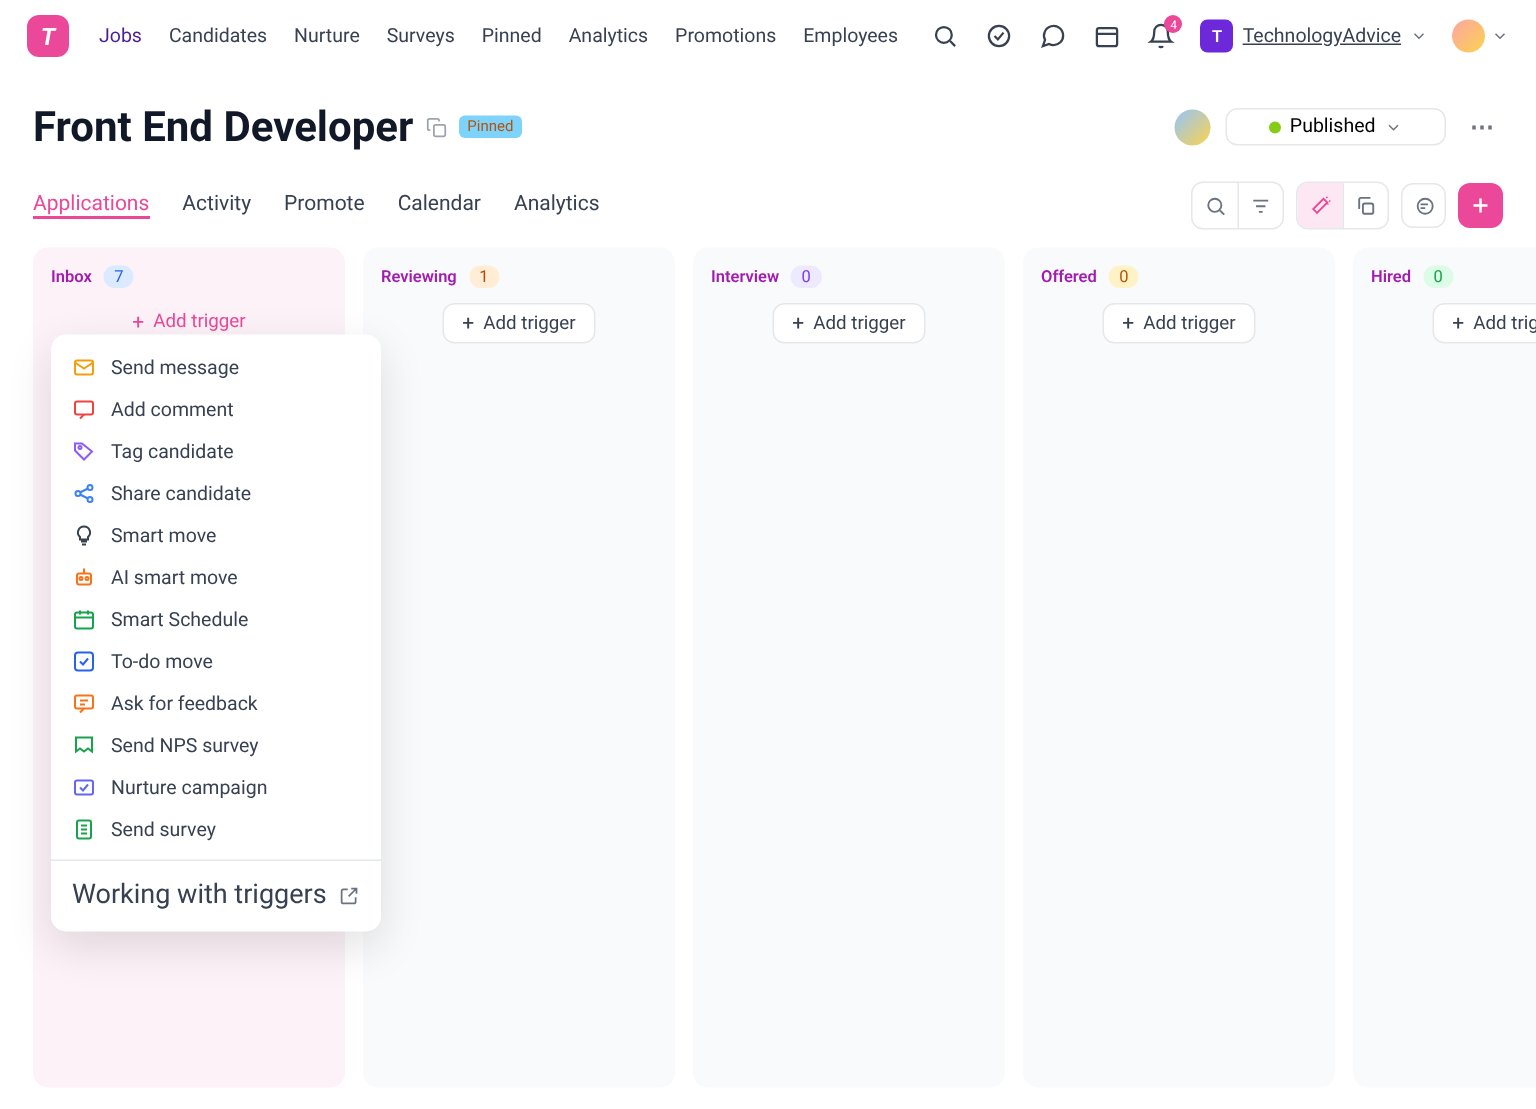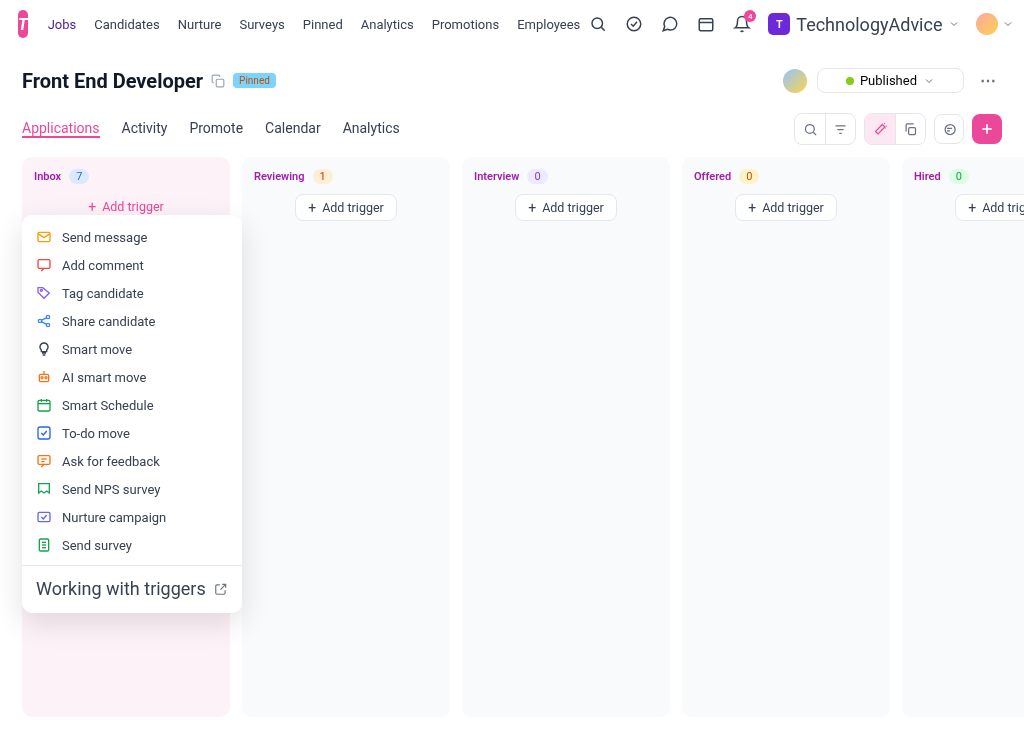--- a/index.html
+++ b/index.html
@@ -9,27 +9,27 @@
     .logo { width: 28px; height: 28px; background: #ec4899; border-radius: 8px; display: flex; align-items: center; justify-content: center; color: #fff; font-weight: bold; font-size: 16px; font-style: italic; }
     .nav-links { display: flex; gap: 18px; margin-left: 12px; }
     .nav-link { font-size: 13px; color: #374151; cursor: pointer; }
     .nav-link.active { color: #4c1d95; }
     .topbar-right { margin-left: auto; display: flex; align-items: center; gap: 16px; }
     .icon-btn { width: 20px; height: 20px; display: flex; align-items: center; justify-content: center; cursor: pointer; color: #374151; }
     .bell-wrap { position: relative; }
     .bell-badge { position: absolute; top: -4px; right: -4px; background: #ec4899; color: #fff; font-size: 8px; width: 12px; height: 12px; border-radius: 50%; display: flex; align-items: center; justify-content: center; }
     .workspace-badge { width: 22px; height: 22px; background: #6d28d9; color: #fff; border-radius: 5px; display: flex; align-items: center; justify-content: center; font-size: 11px; font-weight: 600; }
     .workspace { display: flex; align-items: center; gap: 6px; cursor: pointer; }
-    .workspace-name { font-size: 18px; color: #374151; }
+    .workspace-name { font-size: 13px; color: #374151; text-decoration: underline; }
     .avatar-sm { width: 22px; height: 22px; border-radius: 50%; background: linear-gradient(135deg,#fca5a5,#fcd34d); }
     .avatar-group { display: flex; align-items: center; gap: 4px; cursor: pointer; }
     
     .page-header { padding: 20px 22px 0; }
     .title-row { display: flex; align-items: center; gap: 8px; }
-    .page-title { font-size: 20px; font-weight: 700; color: #111827; }
+    .page-title { font-size: 28px; font-weight: 700; color: #111827; }
     .copy-icon { color: #9ca3af; }
     .pinned-badge { background: #7dd3fc; color: #b45309; font-size: 10px; padding: 2px 6px; border-radius: 4px; font-weight: 400; }
     .header-right { margin-left: auto; display: flex; align-items: center; gap: 10px; }
     .avatar-xs { width: 24px; height: 24px; border-radius: 50%; background: linear-gradient(135deg,#93c5fd,#fcd34d); }
     .publish-pill { display: flex; align-items: center; gap: 6px; border: 1px solid #e5e7eb; border-radius: 8px; padding: 4px 28px; font-size: 13px; cursor: pointer; }
     .status-dot { width: 8px; height: 8px; background: #84cc16; border-radius: 50%; }
     .more-btn { color: #6b7280; cursor: pointer; padding: 0 6px; font-weight: bold; }
 
     .subnav-row { display: flex; align-items: center; margin-top: 20px; padding: 0 22px; border-bottom: 0px solid transparent; }
     .tabs { display: flex; gap: 22px; }
@@ -51,21 +51,21 @@
     .col-count { font-size: 11px; padding: 1px 7px; border-radius: 9px; }
     .count-blue { background: #dbeafe; color: #2563eb; }
     .count-orange { background: #ffedd5; color: #c2410c; }
     .count-purple { background: #ede9fe; color: #7c3aed; }
     .count-yellow { background: #fef3c7; color: #b45309; }
     .count-green { background: #dcfce7; color: #16a34a; }
     .add-trigger-btn { display: flex; align-items: center; gap: 6px; margin: 0 auto; background: #fff; border: 1px solid #e5e7eb; border-radius: 8px; padding: 5px 12px; font-size: 12.5px; color: #374151; cursor: pointer; }
     .add-trigger-btn.active-pink { background: transparent; border: none; color: #ec4899; }
     .plus { font-size: 14px; line-height: 1; }
     
-    .dropdown { position: absolute; top: 58px; left: 0; width: 220px; background: #fff; border-radius: 10px; box-shadow: 0 10px 30px rgba(0,0,0,0.12); padding: 8px 0; z-index: 10; }
+    .dropdown { position: absolute; top: 58px; left: 12px; width: 220px; background: #fff; border-radius: 10px; box-shadow: 0 10px 30px rgba(0,0,0,0.12); padding: 8px 0; z-index: 10; }
     .dd-item { display: flex; align-items: center; gap: 10px; padding: 6px 14px; font-size: 13px; color: #374151; cursor: pointer; }
     .dd-icon { width: 16px; height: 16px; display: flex; align-items: center; justify-content: center; }
     .dd-divider { height: 1px; background: #e5e7eb; margin: 6px 0; }
     .dd-footer { display: flex; align-items: center; justify-content: space-between; padding: 6px 14px; font-size: 18px; color: #374151; cursor: pointer; }
     
     svg { display: block; }
   </style>
 </head>
 <body>
 

